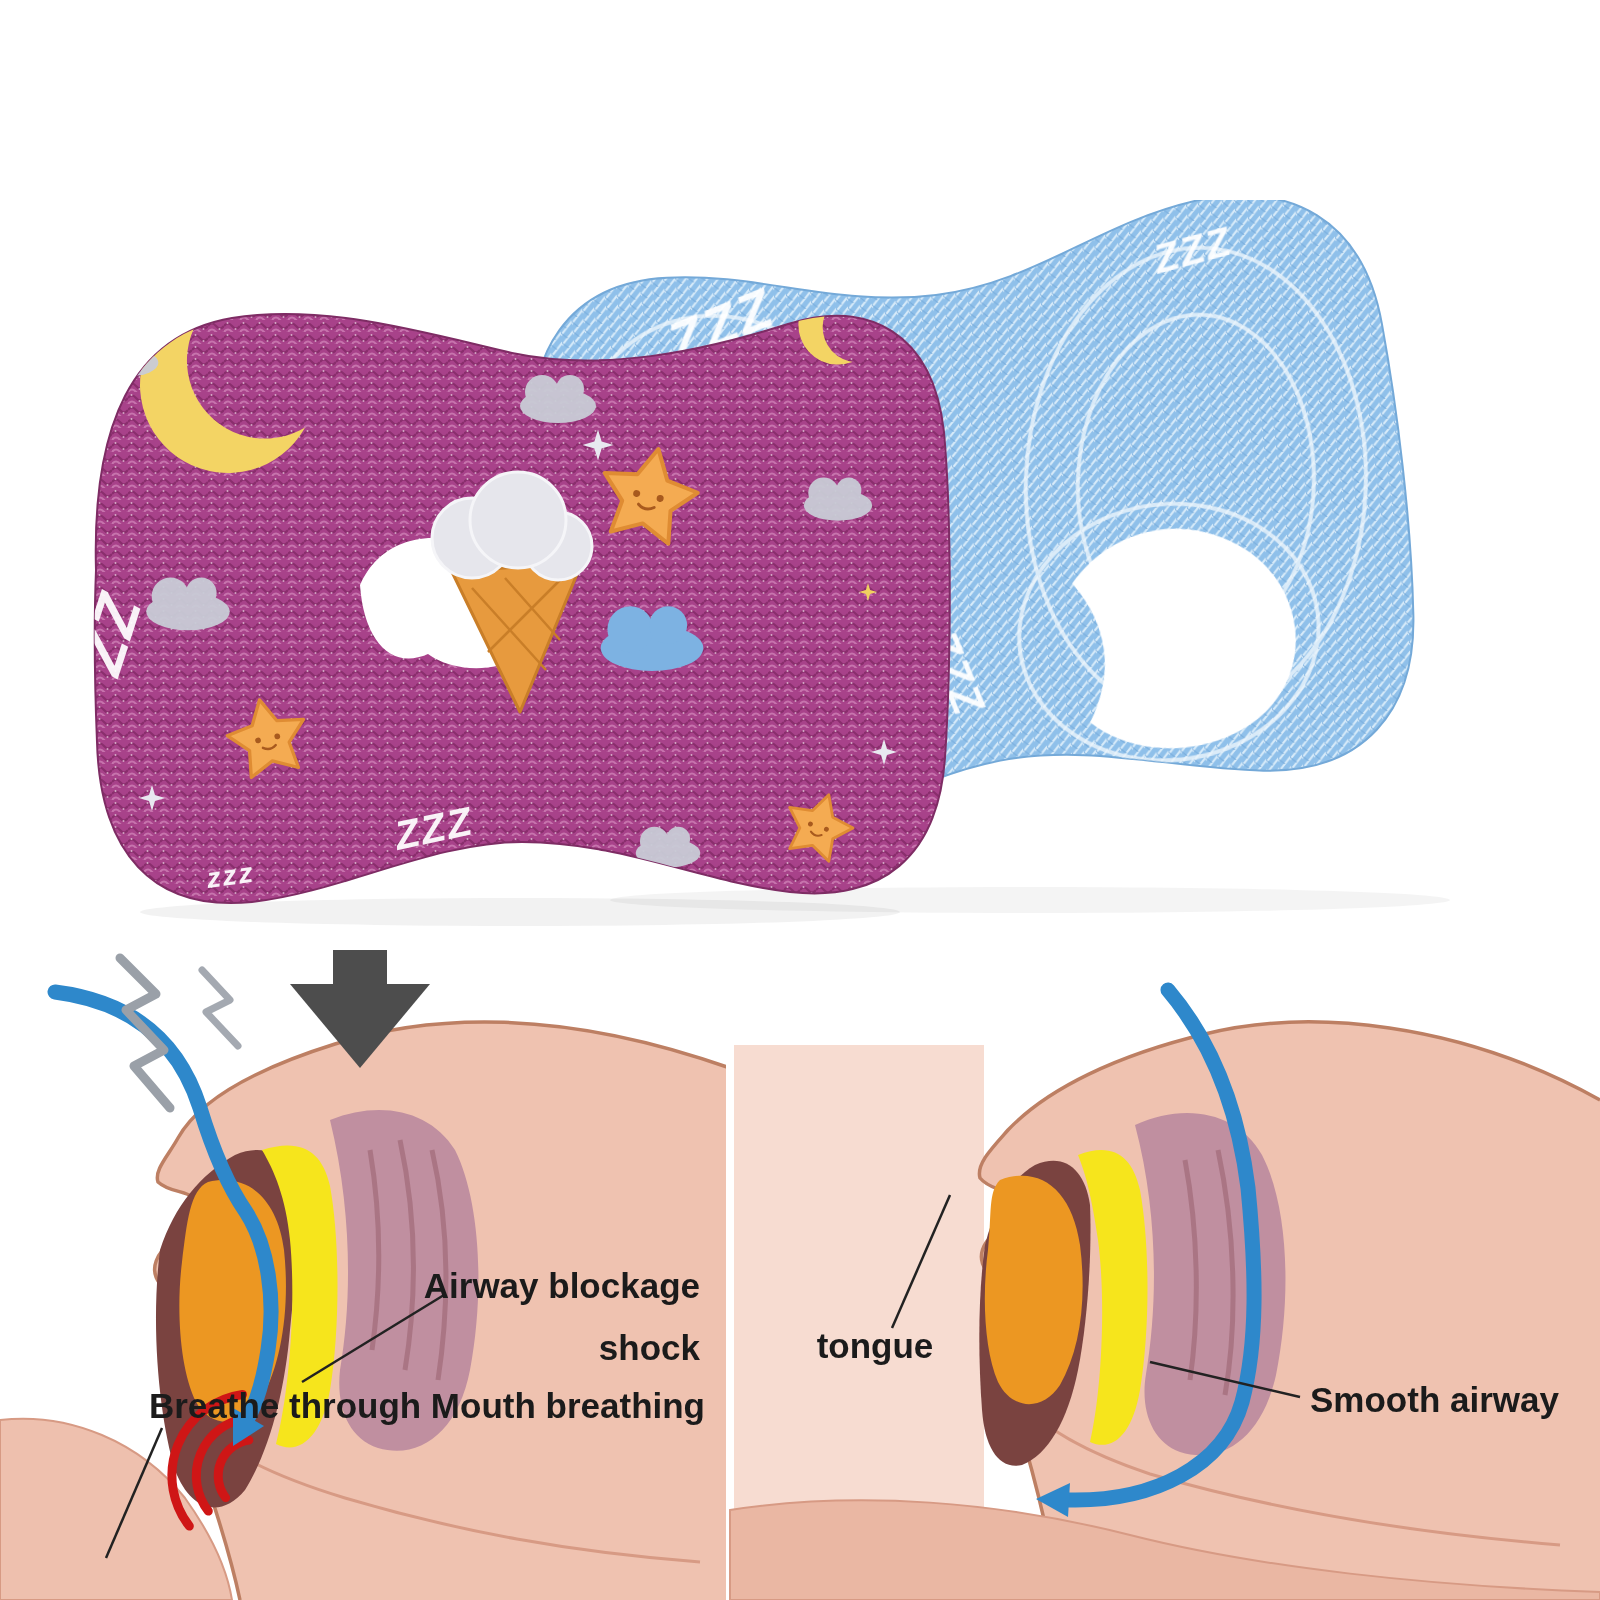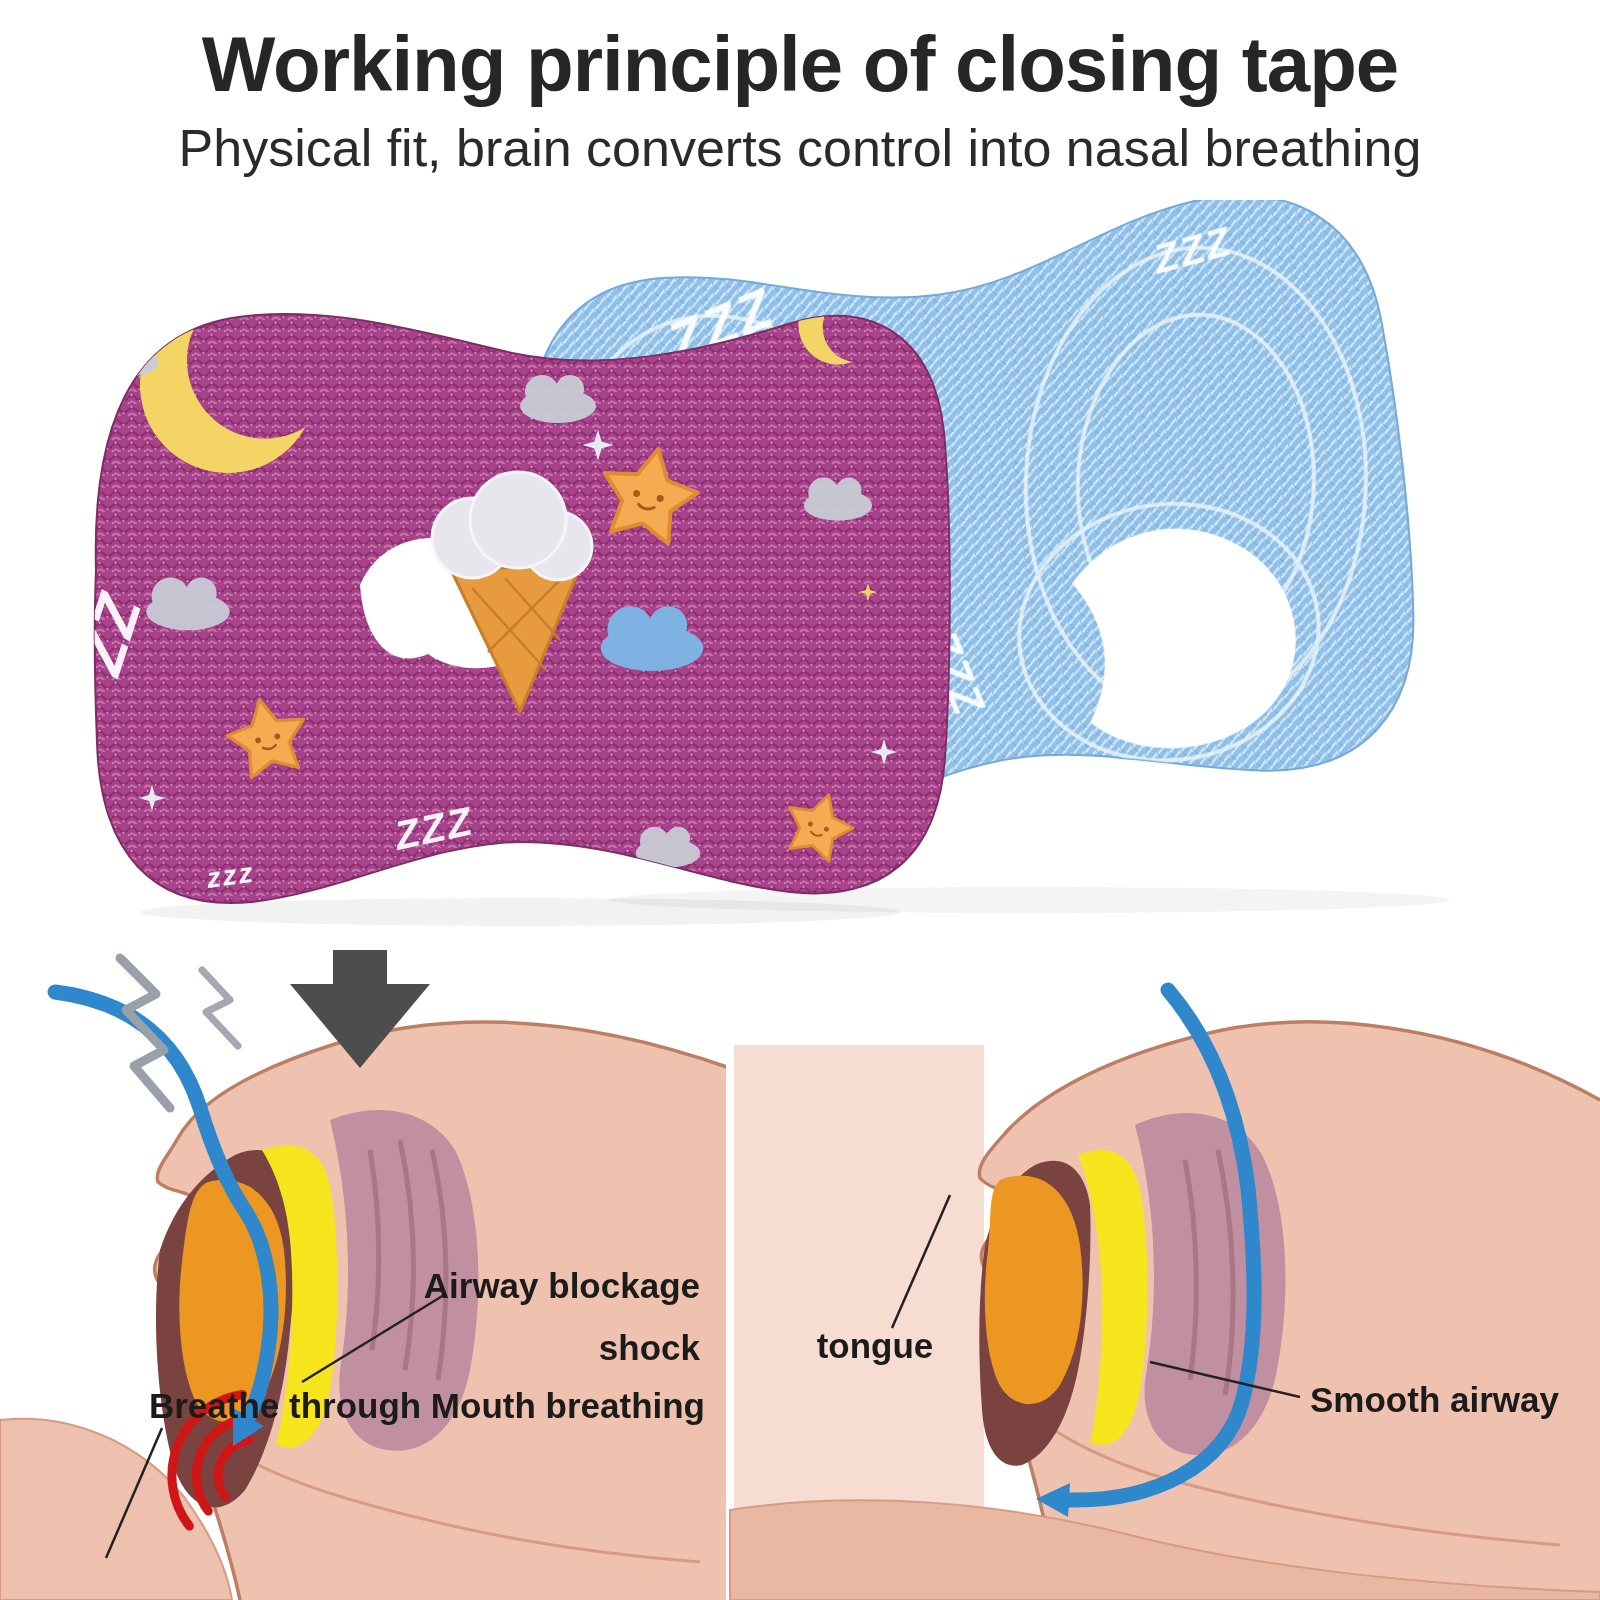--- a/index.html
+++ b/index.html
@@ -12,24 +12,20 @@
   svg.diagrams{position:absolute;top:950px;left:0;display:block;}
   text{font-family:"Liberation Sans",sans-serif;}
   text.lbl{font-size:35px;font-weight:600;fill:#1b1b1b;}
   text.zzz{font-weight:800;font-style:italic;fill:#ffffff;opacity:.93;letter-spacing:2px;}
 </style>
 </head>
 <body>
 
 <div class="page">
 
-  <div class="header">
-    <h1 class="title">Working principle of closing tape</h1>
-    <h2 class="subtitle">Physical fit, brain converts control into nasal breathing</h2>
-  </div>
 
   <svg class="tapes" width="1600" height="730" viewBox="0 0 1600 730">
     <defs>
       <pattern id="pKnit" width="16" height="12" patternUnits="userSpaceOnUse">
         <rect width="16" height="12" fill="#a8428a"></rect>
         <path d="M0 6 Q4 1 8 6 T16 6" stroke="#8a2e6d" stroke-width="2.2" fill="none"></path>
         <path d="M0 12 Q4 7 8 12 T16 12" stroke="#c774ad" stroke-width="2.2" fill="none"></path>
         <circle cx="3.5" cy="3" r="1" fill="#ecd2e3" opacity=".75"></circle>
         <circle cx="11.5" cy="9" r="1" fill="#ecd2e3" opacity=".7"></circle>
       </pattern>

